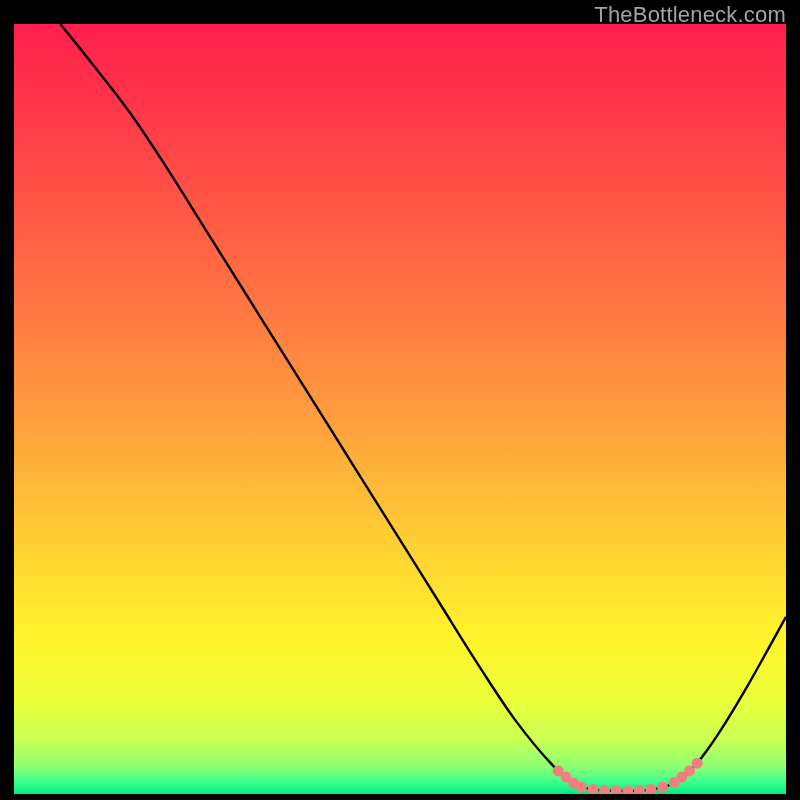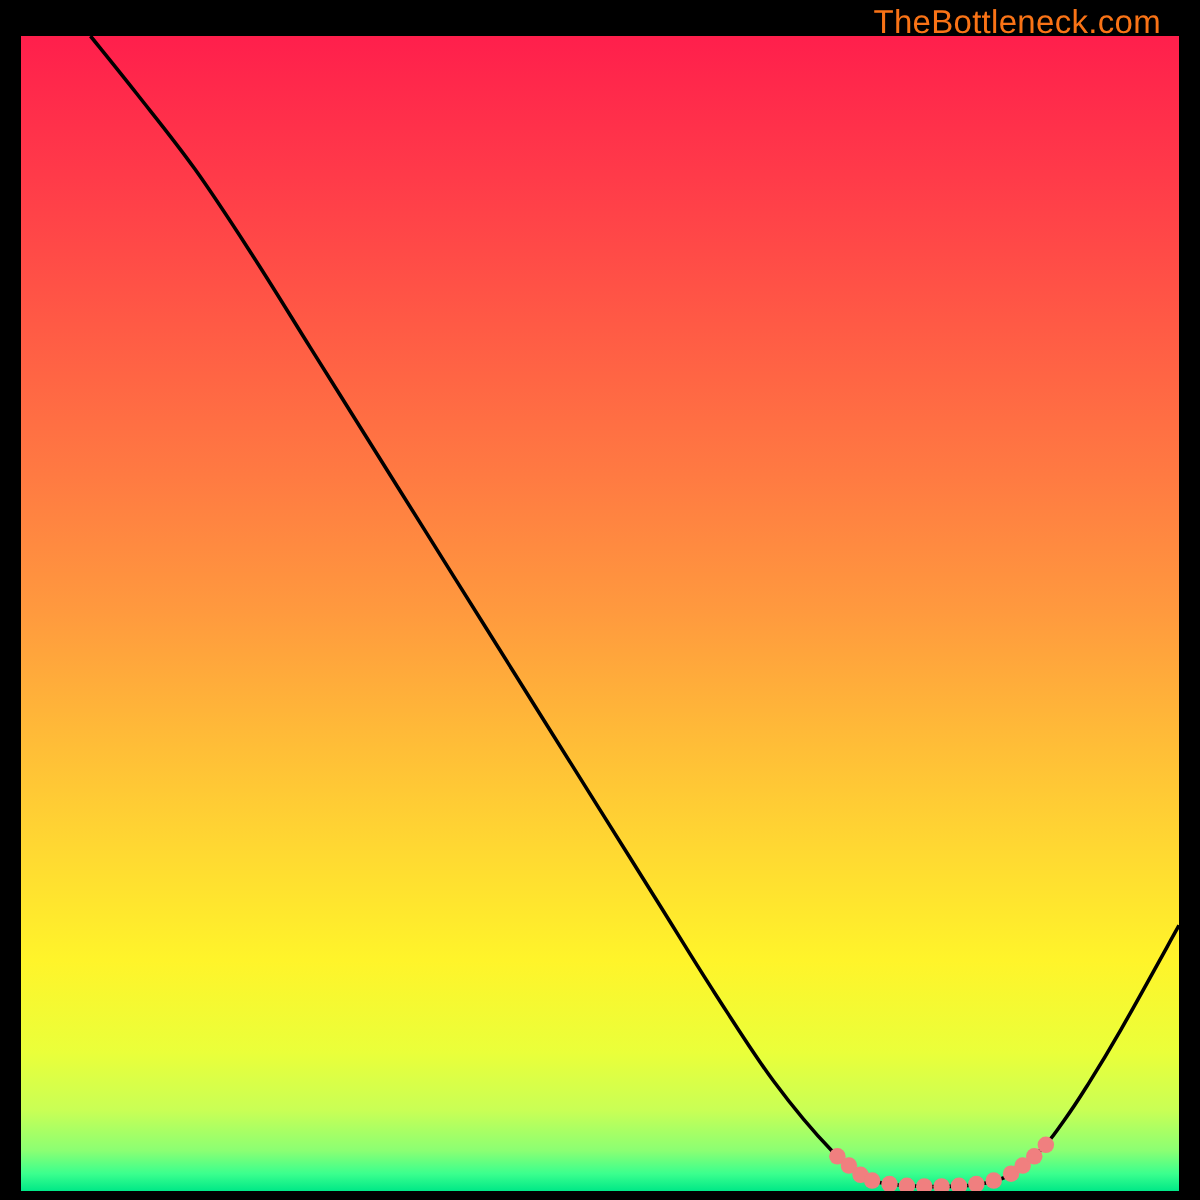--- a/index.html
+++ b/index.html
@@ -22,22 +22,22 @@
   .plot {
     position: absolute;
     left: 0;
     top: 0;
     width: 772px;
     height: 770px;
   }
   .watermark {
     position: absolute;
     top: 2px;
-    right: 26px;
-    color: #f97316;
+    right: 14px;
+    color: #a3a3a3;
     font-size: 22px;
     font-weight: 500;
     letter-spacing: 0.2px;
     user-select: none;
   }
 </style>
 </head>
 <body>
 
 <div class="watermark">TheBottleneck.com</div>

